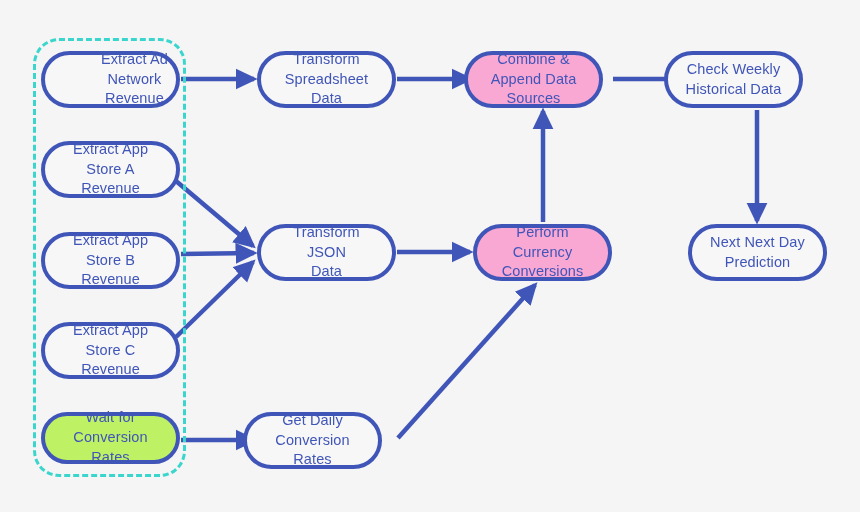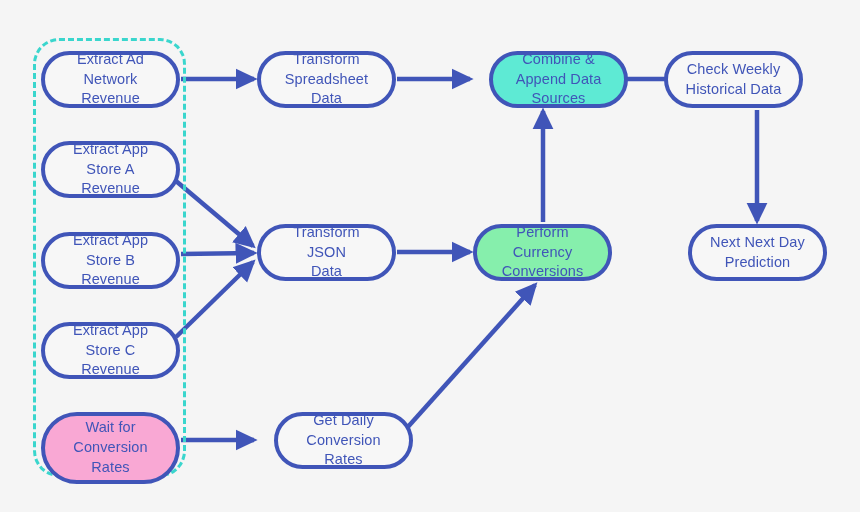--- a/index.html
+++ b/index.html
@@ -70,48 +70,48 @@
         <line x1="543" y1="222" x2="543" y2="111" marker-end="url(#arrowhead)"></line>
         <line x1="757" y1="110" x2="757" y2="221" marker-end="url(#arrowhead)"></line>
         <line x1="181" y1="440" x2="254" y2="440" marker-end="url(#arrowhead)"></line>
         <line x1="398" y1="438" x2="535" y2="285" marker-end="url(#arrowhead)"></line>
       </g>
   </svg>
 
   <div class="group-box" style="left: 33px; top: 38px; width: 153px; height: 439px; border-color: rgb(58, 214, 205);"></div>
 
   <div id="node-layer">
-      <div class="node" style="left: 41px; top: 51px; width: 139px; height: 57px; border-color: rgb(64, 85, 184); color: rgb(64, 85, 184); background: rgb(247, 247, 247);"><span>Extract Ad
+      <div class="node" style="left: 41px; top: 51px; width: 139px; height: 57px; border-color: rgb(64, 85, 184); color: rgb(64, 85, 184); background: rgb(247, 247, 247); justify-content: flex-end;"><span>Extract Ad
 Network
 Revenue</span></div>
       <div class="node" style="left: 41px; top: 141px; width: 139px; height: 57px; border-color: rgb(64, 85, 184); color: rgb(64, 85, 184); background: rgb(247, 247, 247);"><span>Extract  App
 Store A
 Revenue</span></div>
       <div class="node" style="left: 41px; top: 232px; width: 139px; height: 57px; border-color: rgb(64, 85, 184); color: rgb(64, 85, 184); background: rgb(247, 247, 247);"><span>Extract App
 Store B
 Revenue</span></div>
       <div class="node" style="left: 41px; top: 322px; width: 139px; height: 57px; border-color: rgb(64, 85, 184); color: rgb(64, 85, 184); background: rgb(247, 247, 247);"><span>Extract App
 Store C
 Revenue</span></div>
-      <div class="node" style="left: 41px; top: 412px; width: 139px; height: 72px; border-color: rgb(64, 85, 184); color: rgb(64, 85, 184); background: #f9a8d4; text-align: center;"><span>Wait for
+      <div class="node" style="left: 41px; top: 412px; width: 139px; height: 52px; border-color: rgb(64, 85, 184); color: rgb(64, 85, 184); background: #bef264; text-align: center;"><span>Wait for
 Conversion
 Rates</span></div>
       <div class="node" style="left: 257px; top: 51px; width: 139px; height: 57px; border-color: rgb(64, 85, 184); color: rgb(64, 85, 184); background: rgb(247, 247, 247);"><span>Transform
 Spreadsheet
 Data</span></div>
       <div class="node" style="left: 257px; top: 224px; width: 139px; height: 57px; border-color: rgb(64, 85, 184); color: rgb(64, 85, 184); background: rgb(247, 247, 247);"><span>Transform
 JSON
 Data</span></div>
-      <div class="node" style="left: 274px; top: 412px; width: 139px; height: 57px; border-color: rgb(64, 85, 184); color: rgb(64, 85, 184); background: rgb(247, 247, 247);"><span>Get Daily
+      <div class="node" style="left: 243px; top: 412px; width: 139px; height: 57px; border-color: rgb(64, 85, 184); color: rgb(64, 85, 184); background: rgb(247, 247, 247);"><span>Get Daily
 Conversion
 Rates</span></div>
-      <div class="node" style="left: 489px; top: 51px; width: 139px; height: 57px; border-color: rgb(64, 85, 184); color: rgb(64, 85, 184); background: #5eead4;"><span>Combine &amp;
+      <div class="node" style="left: 464px; top: 51px; width: 139px; height: 57px; border-color: rgb(64, 85, 184); color: rgb(64, 85, 184); background: #f9a8d4;"><span>Combine &amp;
 Append Data
 Sources</span></div>
-      <div class="node" style="left: 473px; top: 224px; width: 139px; height: 57px; border-color: rgb(64, 85, 184); color: rgb(64, 85, 184); background: #86efac;"><span>Perform
+      <div class="node" style="left: 473px; top: 224px; width: 139px; height: 57px; border-color: rgb(64, 85, 184); color: rgb(64, 85, 184); background: #f9a8d4;"><span>Perform
 Currency
 Conversions</span></div>
       <div class="node" style="left: 664px; top: 51px; width: 139px; height: 57px; border-color: rgb(64, 85, 184); color: rgb(64, 85, 184); background: rgb(247, 247, 247);"><span>Check Weekly
 Historical Data</span></div>
       <div class="node" style="left: 688px; top: 224px; width: 139px; height: 57px; border-color: rgb(64, 85, 184); color: rgb(64, 85, 184); background: rgb(247, 247, 247);"><span>Next Next Day
 Prediction</span></div>
     </div>
 
 </div>
 

